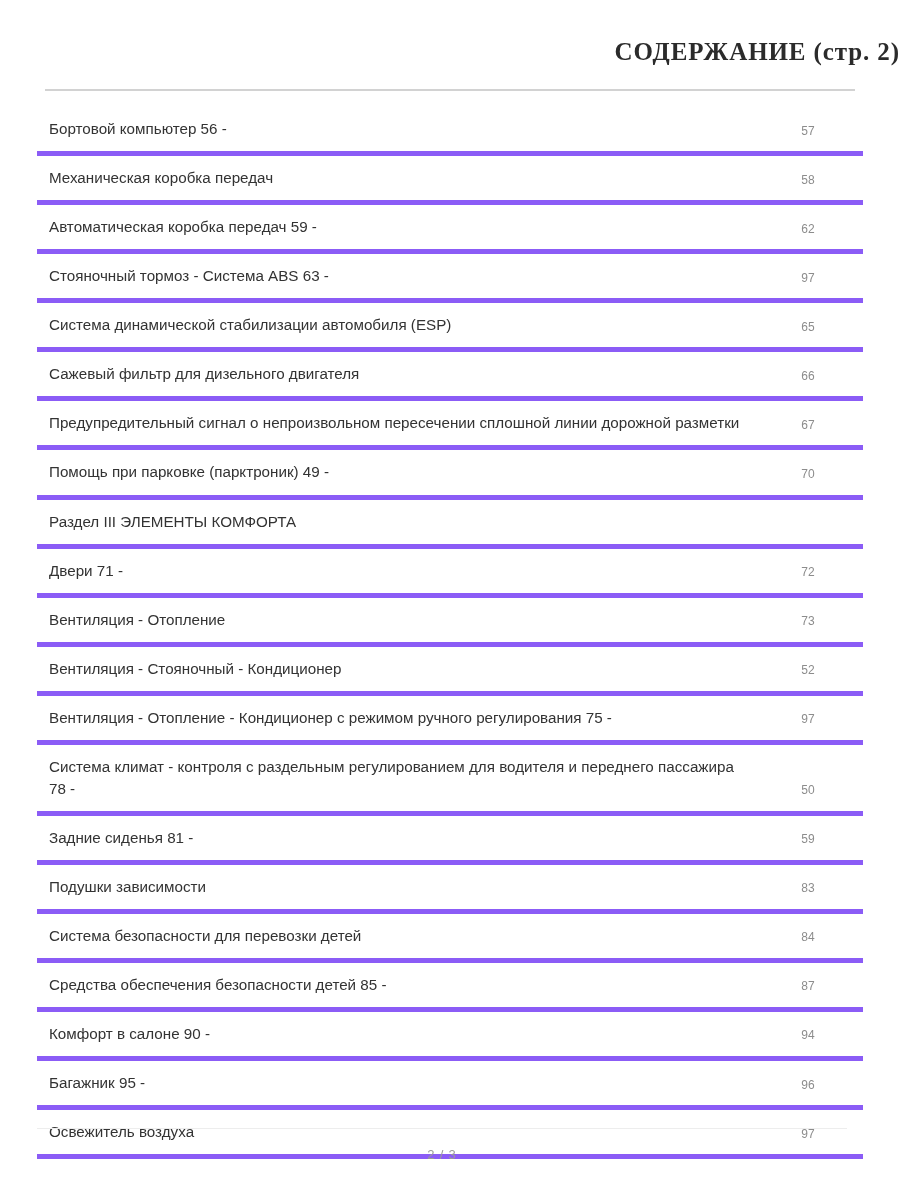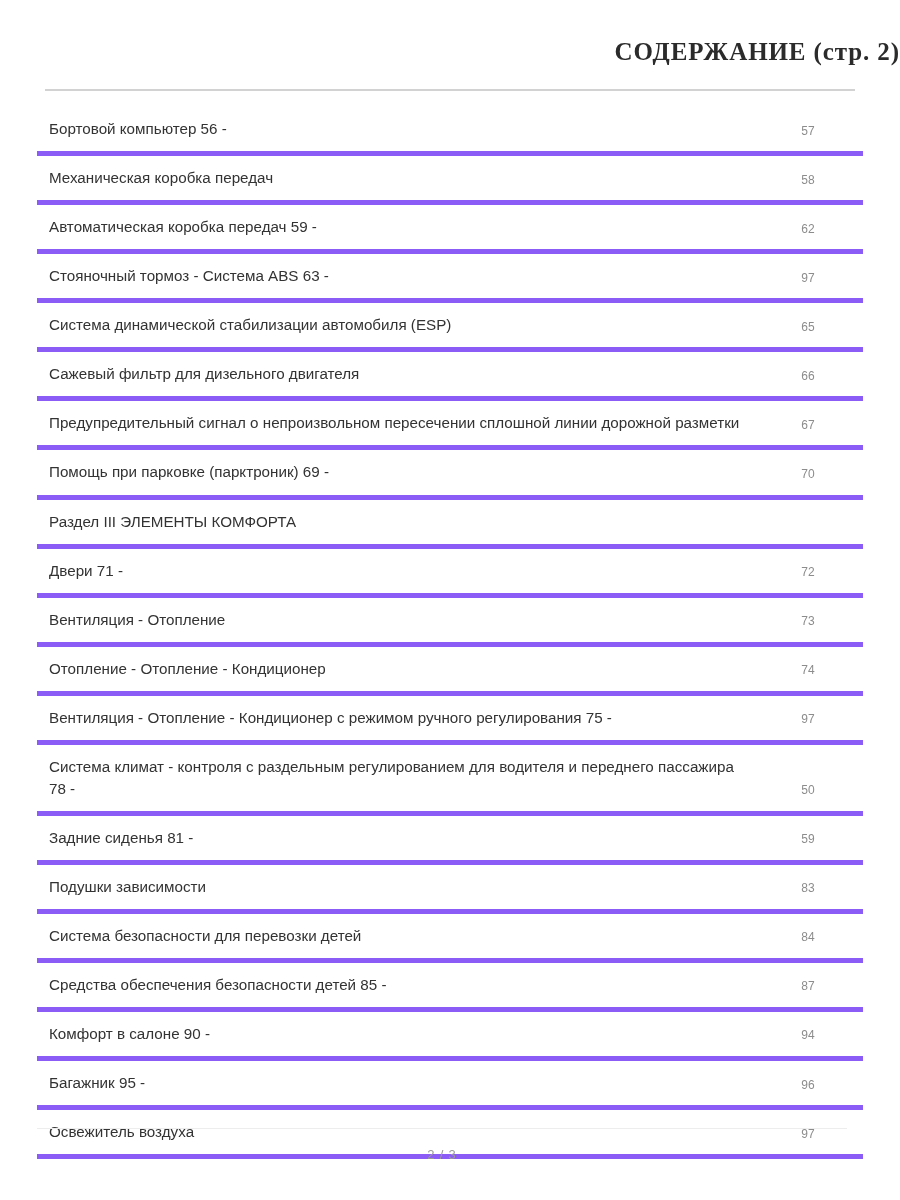--- a/index.html
+++ b/index.html
@@ -136,38 +136,38 @@
         </tr>
         <tr class="toc-row">
           <td class="toc-title-cell">Сажевый фильтр для дизельного двигателя</td>
           <td class="toc-page-cell">66</td>
         </tr>
         <tr class="toc-row">
           <td class="toc-title-cell">Предупредительный сигнал о непроизвольном пересечении сплошной линии дорожной разметки</td>
           <td class="toc-page-cell">67</td>
         </tr>
         <tr class="toc-row">
-          <td class="toc-title-cell">Помощь при парковке (парктроник) 69 -</td>
+          <td class="toc-title-cell">Помощь при парковке (парктроник) 49 -</td>
           <td class="toc-page-cell">70</td>
         </tr>
         <tr class="toc-row">
           <td class="toc-title-cell">Раздел III ЭЛЕМЕНТЫ КОМФОРТА</td>
           <td class="toc-page-cell"></td>
         </tr>
         <tr class="toc-row">
           <td class="toc-title-cell">Двери 71 -</td>
           <td class="toc-page-cell">72</td>
         </tr>
         <tr class="toc-row">
           <td class="toc-title-cell">Вентиляция - Отопление</td>
           <td class="toc-page-cell">73</td>
         </tr>
         <tr class="toc-row">
-          <td class="toc-title-cell">Отопление - Отопление - Кондиционер</td>
-          <td class="toc-page-cell">74</td>
+          <td class="toc-title-cell">Вентиляция - Стояночный - Кондиционер</td>
+          <td class="toc-page-cell">52</td>
         </tr>
         <tr class="toc-row">
           <td class="toc-title-cell">Вентиляция - Отопление - Кондиционер с режимом ручного регулирования 75 -</td>
           <td class="toc-page-cell">97</td>
         </tr>
         <tr class="toc-row">
           <td class="toc-title-cell">Система климат - контроля с раздельным регулированием для водителя и переднего пассажира 78 -</td>
           <td class="toc-page-cell">50</td>
         </tr>
         <tr class="toc-row">

